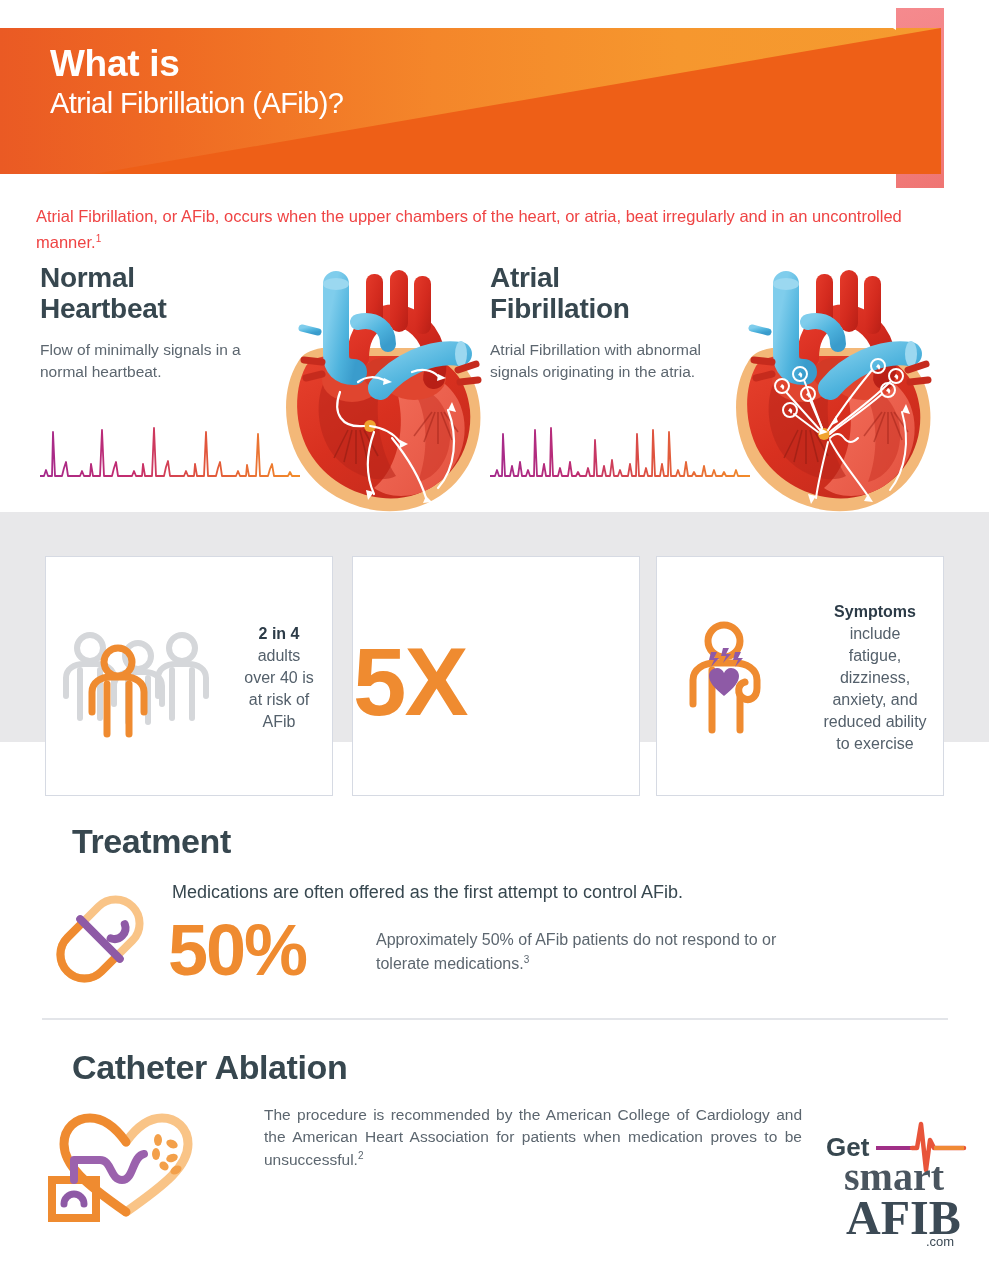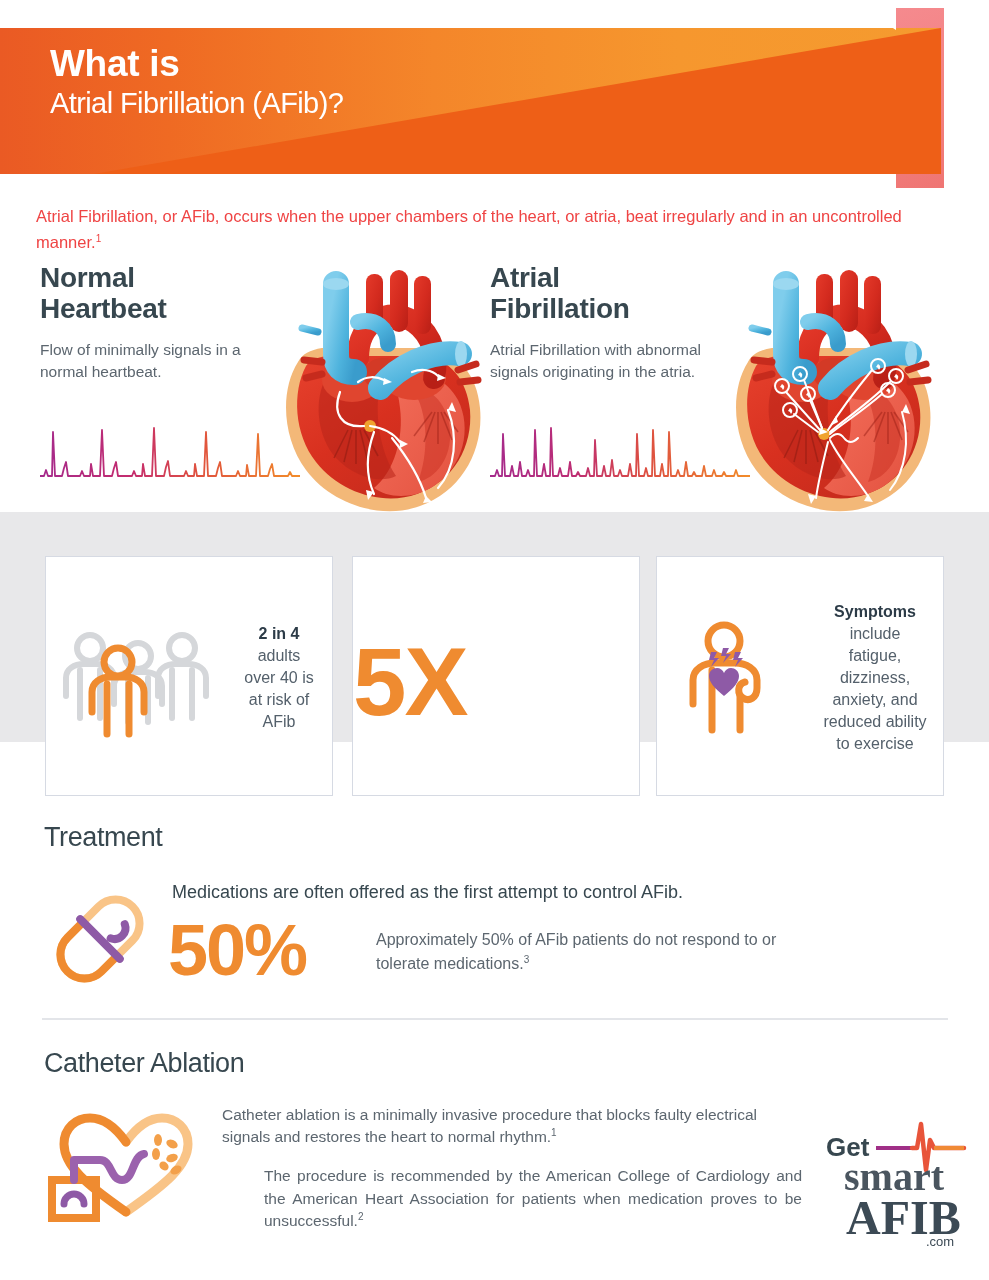--- a/index.html
+++ b/index.html
@@ -117,22 +117,23 @@
   }
   .card-text b { color: #2c3b47; font-weight: bold; }
   .big5x {
     font-size: 96px; font-weight: bold; color: #ef8b30;
     letter-spacing: -2px; line-height: 1;
   }
 
   
   .sec-title {
     position: absolute;
-    font-size: 27px; font-weight: normal; color: #37474f;
+    font-size: 34px; font-weight: bold; color: #37474f;
     letter-spacing: -0.4px;
+    margin-left: 28px;
   }
   #treat-title { left: 44px; top: 822px; }
   .pill-icon { position: absolute; left: 44px; top: 884px; }
   .treat-lead {
     position: absolute; left: 172px; top: 882px;
     font-size: 18px; color: #37474f; font-weight: normal;
   }
   .big50 {
     position: absolute; left: 168px; top: 914px;
     font-size: 72px; font-weight: bold; color: #ef8b30;
@@ -540,23 +541,20 @@
       <ellipse cx="110" cy="30" rx="4" ry="6"></ellipse>
       <ellipse cx="124" cy="34" rx="6" ry="4" transform="rotate(25 124 34)"></ellipse>
       <ellipse cx="108" cy="44" rx="4" ry="6"></ellipse>
       <ellipse cx="124" cy="48" rx="6" ry="4" transform="rotate(-20 124 48)"></ellipse>
       <ellipse cx="116" cy="56" rx="5" ry="4" transform="rotate(40 116 56)"></ellipse>
       <ellipse cx="128" cy="60" rx="6" ry="4" transform="rotate(-30 128 60)"></ellipse>
     </g>
   </svg>
 
   <div class="cath-body">
-    <p>
-      <span>Catheter ablation is a minimally invasive procedure that blocks faulty electrical signals and restores the heart to normal rhythm.</span><span class="sup">1</span>
-    </p>
     <p class="just">
       <span>The procedure is recommended by the American College of Cardiology and the American Heart Association for patients when medication proves to be unsuccessful.</span><span class="sup">2</span>
     </p>
   </div>
 
   <svg class="logo" viewBox="0 0 150 130">
 
     <g>
       <path d="M56,30 L92,30" stroke="#a02f87" stroke-width="4" fill="none"></path>
       <path d="M92,30 L97,30 L101,6 L106,52 L110,22 L114,30 L144,30" stroke="#e8543a" stroke-width="4.5" fill="none" stroke-linejoin="round" stroke-linecap="round"></path>

